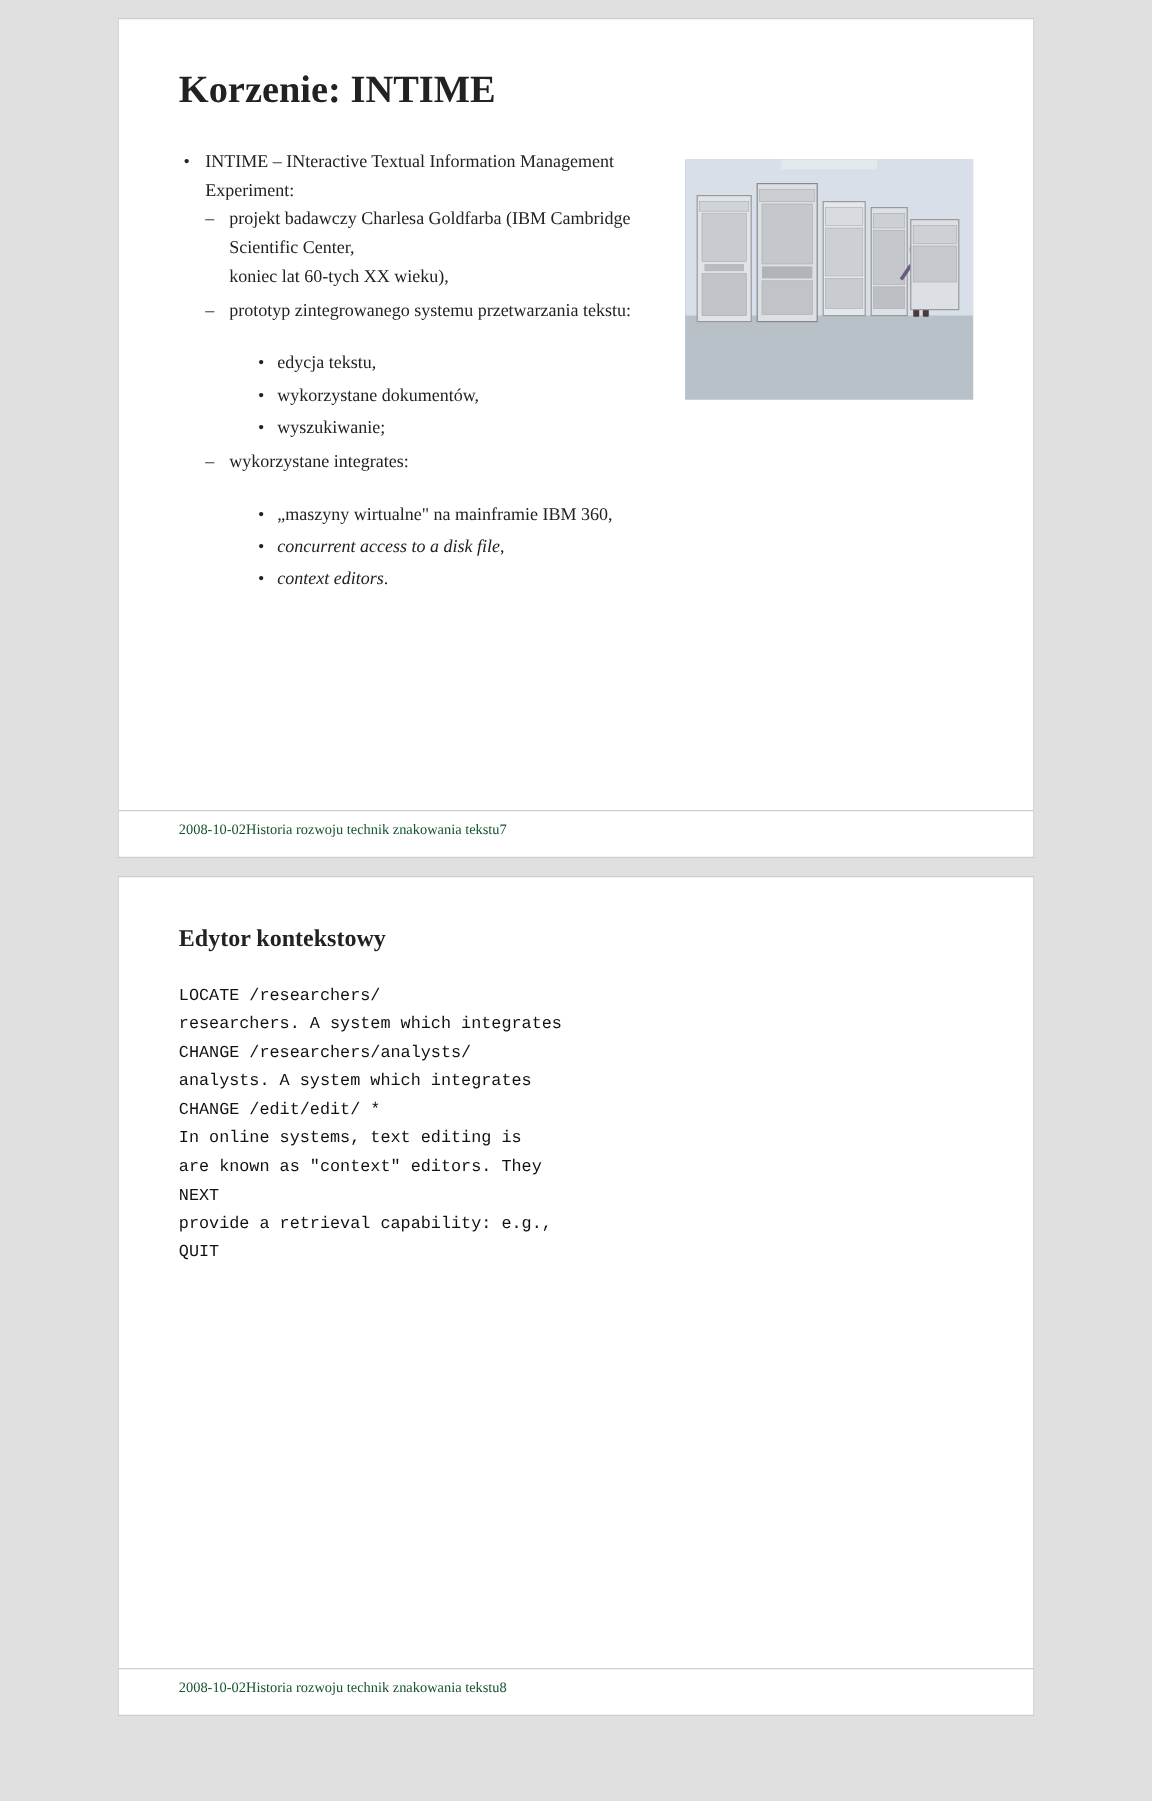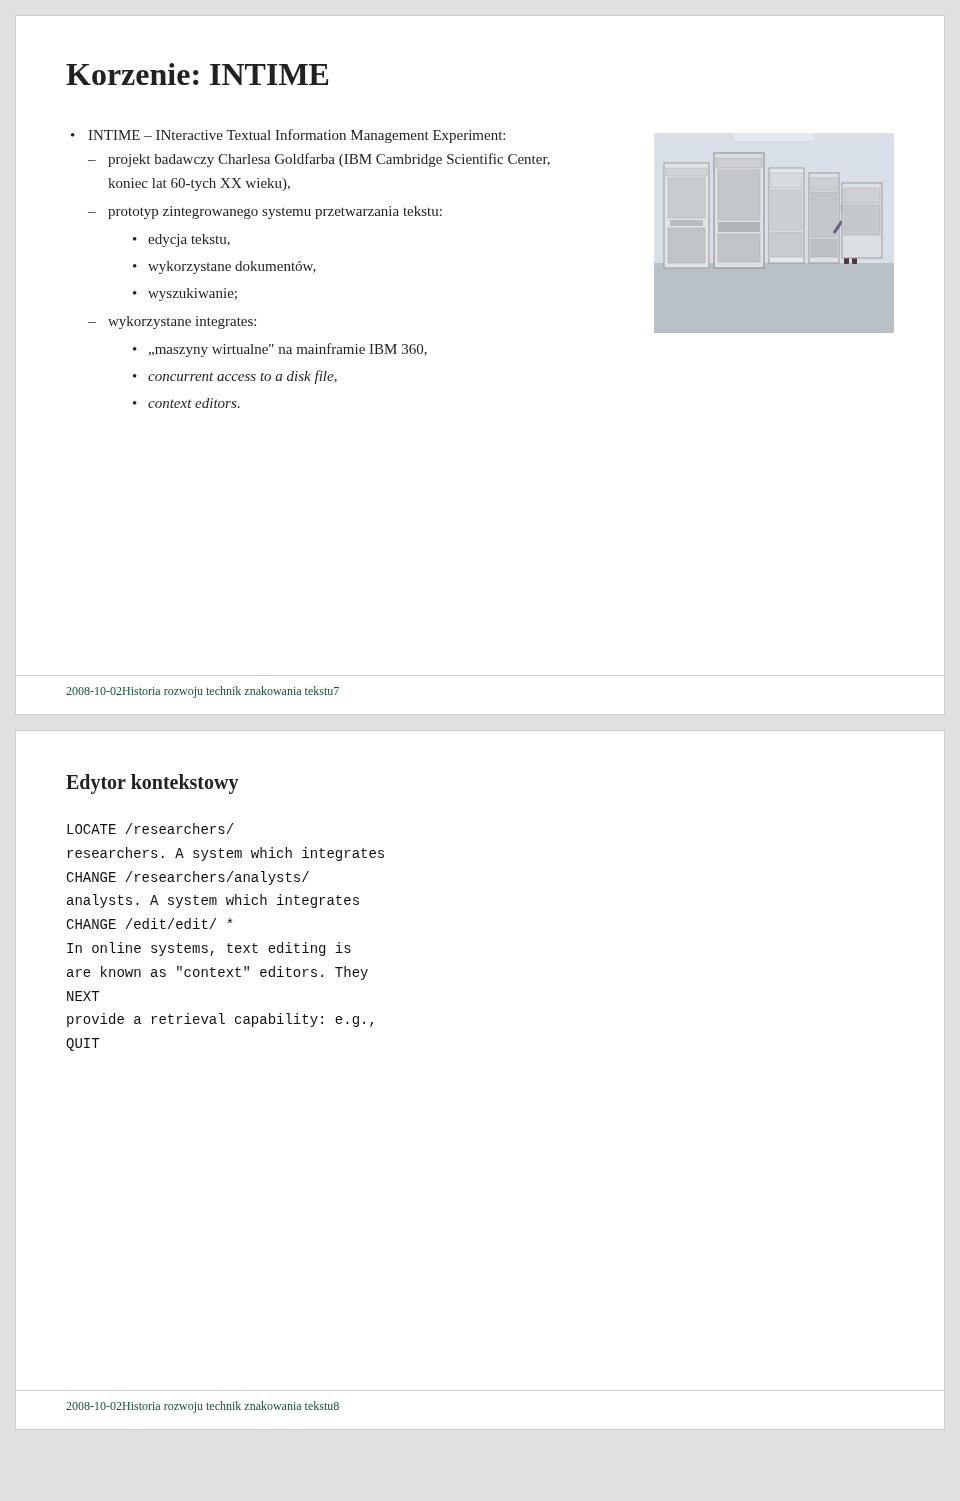--- a/index.html
+++ b/index.html
@@ -9,21 +9,21 @@
     }
 
     body {
       background: #e0e0e0;
       font-family: 'Times New Roman', Times, serif;
       width: 960px;
     }
 
     .slide {
       background: #ffffff;
-      width: 930px;
+      width: 764px;
       margin: 15px auto;
       padding: 40px 50px 30px 50px;
       border: 1px solid #cccccc;
       position: relative;
       min-height: 700px;
     }
 
     .slide-title {
       font-size: 32px;
       font-weight: bold;
@@ -69,21 +69,21 @@
     .dash-list > li::before {
       content: '–';
       position: absolute;
       left: 0;
       top: 0;
     }
 
     .sub-bullet-list {
       list-style: none;
       padding-left: 20px;
-      margin-top: 4px;
+      margin-top: 20px;
     }
 
     .sub-bullet-list > li {
       position: relative;
       padding-left: 20px;
       margin-bottom: 3px;
     }
 
     .sub-bullet-list > li::before {
       content: '•';

